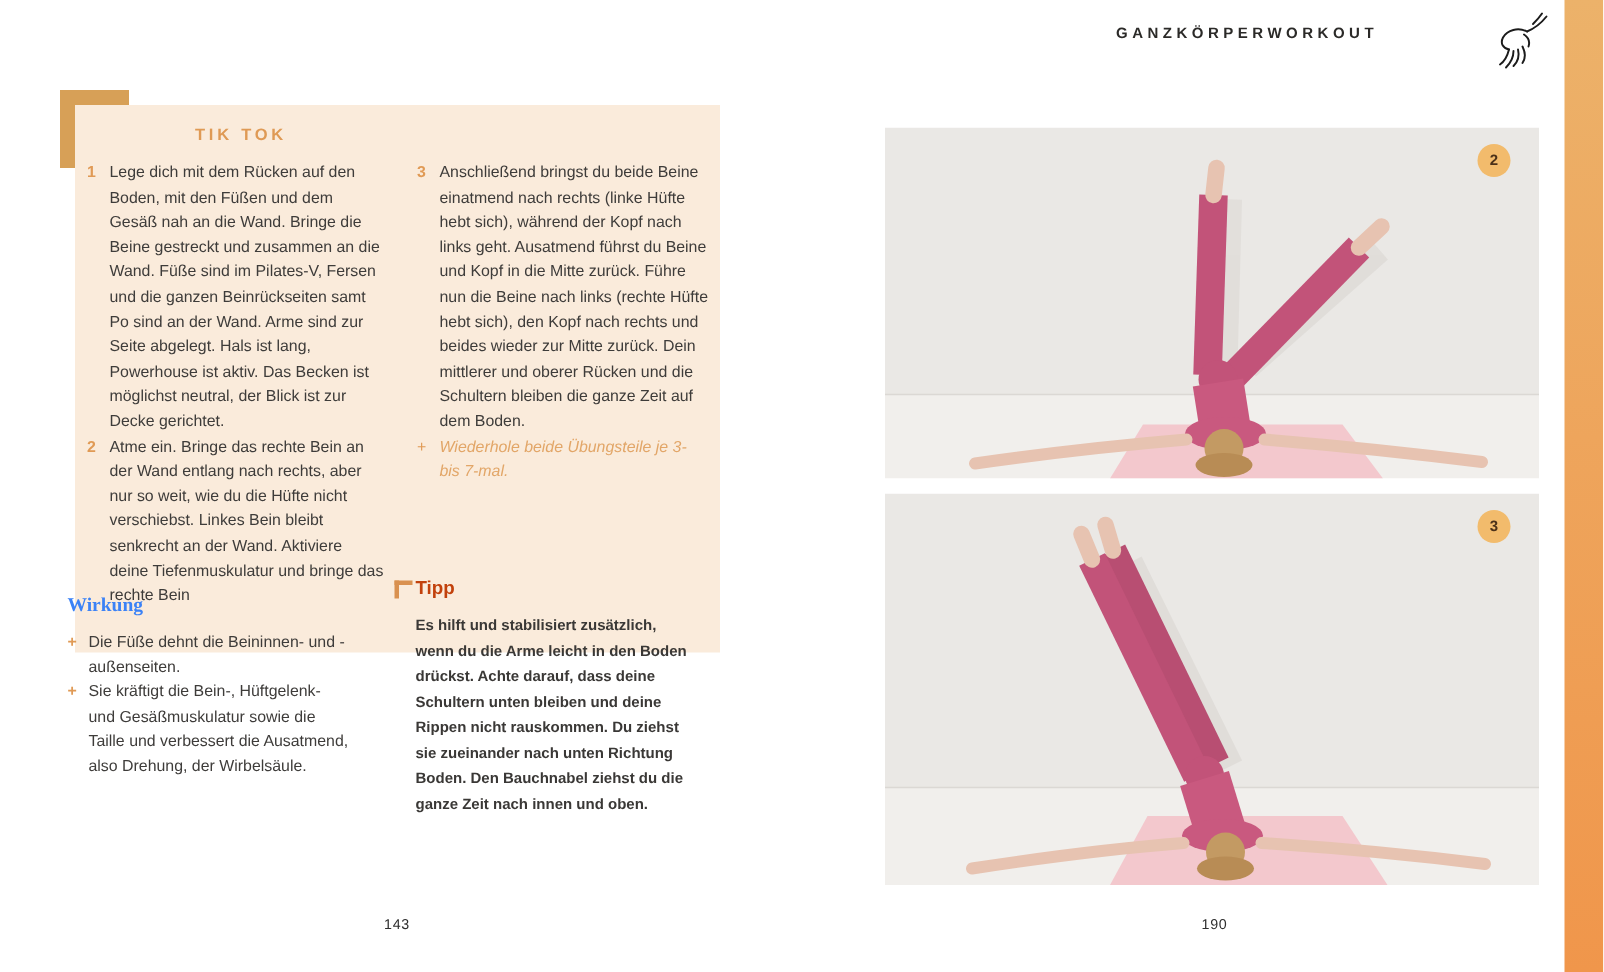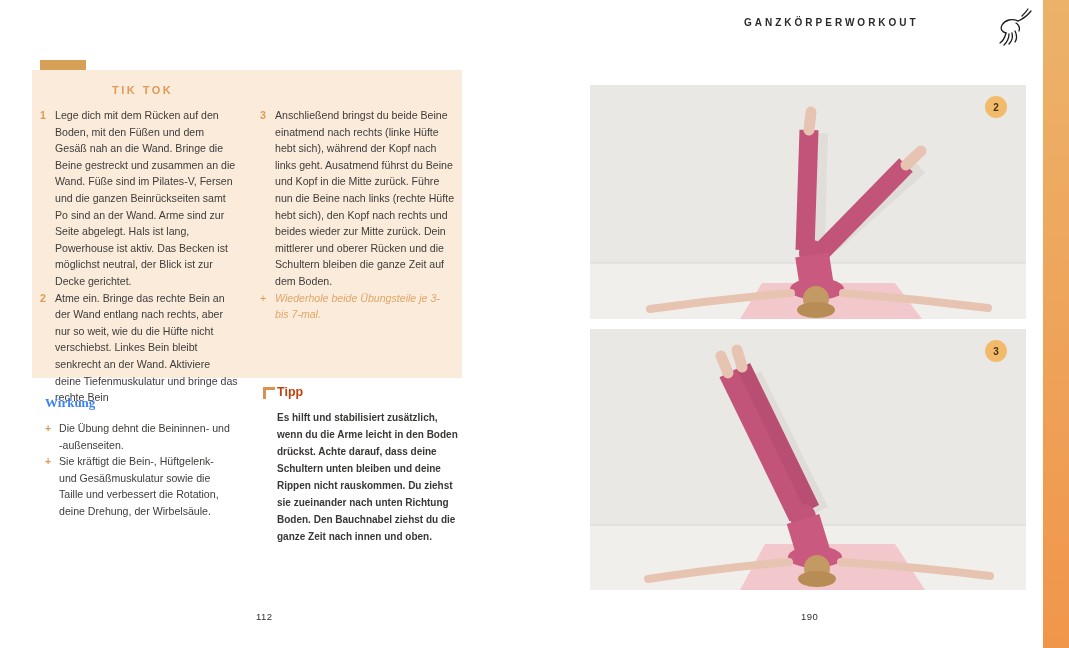--- a/index.html
+++ b/index.html
@@ -12,21 +12,21 @@
     position:absolute; left:744px; top:17px;
     font-size:10px; font-weight:700; letter-spacing:3px; color:#2b2a28;
   }
   .hand-icon { position:absolute; left:991px; top:8px; width:44px; height:40px; }
   
   .edge-bar {
     position:absolute; left:1043px; top:0; width:26px; height:648px;
     background:linear-gradient(180deg,#ecb26a 0%,#eea55c 45%,#f0964b 100%);
   }
   
-  .tiktok-box { position:absolute; left:32px; top:70px; width:430px; height:308px; background:#faebdb; }
+  .tiktok-box { position:absolute; left:50px; top:70px; width:430px; height:365px; background:#faebdb; }
   .corner-big {
     position:absolute; left:40px; top:60px; width:46px; height:52px;
     border-left:10px solid #d7a057; border-top:10px solid #d7a057; box-sizing:border-box;
   }
   .tiktok-title {
     position:absolute; left:80px; top:14px;
     color:#df9a55; font-weight:700; font-size:11px; letter-spacing:2.5px;
   }
   .tt-col { position:absolute; top:37px; font-size:10.6px; line-height:16.6px; color:#3e3c3a; }
   .tt-col1 { left:8px;  width:198px; }
@@ -116,25 +116,25 @@
         <span class="marker">+</span>
         <span class="txt">Wiederhole beide Übungsteile je 3- bis 7-mal.</span>
       </div>
     </div>
   </div>
 
   <div class="wirkung">
     <h3 class="wirkung-title">Wirkung</h3>
     <div class="bullet">
       <span class="marker">+</span>
-      <span class="txt">Die Übung dehnt die Beininnen- und -außenseiten.</span>
+      <span class="txt">Die Füße dehnt die Beininnen- und -außenseiten.</span>
     </div>
     <div class="bullet">
       <span class="marker">+</span>
-      <span class="txt">Sie kräftigt die Bein-, Hüftgelenk- und Gesäßmuskulatur sowie die Taille und verbessert die Rotation, deine Drehung, der Wirbelsäule.</span>
+      <span class="txt">Sie kräftigt die Bein-, Hüftgelenk- und Gesäßmuskulatur sowie die Taille und verbessert die Ausatmend, also Drehung, der Wirbelsäule.</span>
     </div>
   </div>
 
   <div class="tipp">
     <div class="tipp-corner"></div>
     <h3 class="tipp-title">Tipp</h3>
     <p class="tipp-text">Es hilft und stabilisiert zusätzlich, wenn du die Arme leicht in den Boden drückst. Achte darauf, dass deine Schultern unten bleiben und deine Rippen nicht rauskommen. Du ziehst sie zueinander nach unten Richtung Boden. Den Bauchnabel ziehst du die ganze Zeit nach innen und oben.</p>
   </div>
 
   <div class="photo" id="photo2">
@@ -175,16 +175,16 @@
       <line x1="213" y1="190" x2="224" y2="226" stroke="#c9597f" stroke-width="34"></line>
       <ellipse cx="225" cy="228" rx="27" ry="11" fill="#c9597f"></ellipse>
       <path d="M58,250 Q136,238 199,233" stroke="#e7c3b1" stroke-width="8" fill="none" stroke-linecap="round"></path>
       <path d="M251,233 Q328,238 400,247" stroke="#e7c3b1" stroke-width="8" fill="none" stroke-linecap="round"></path>
       <circle cx="227" cy="239" r="13" fill="#c39a63"></circle>
       <ellipse cx="227" cy="250" rx="19" ry="8" fill="#b88c55"></ellipse>
     </svg>
     <div class="badge">3</div>
   </div>
 
-  <div class="page-num" id="pn-left">112</div>
+  <div class="page-num" id="pn-left">143</div>
   <div class="page-num" id="pn-right">190</div>
 
 </div>
 
 </body></html>

